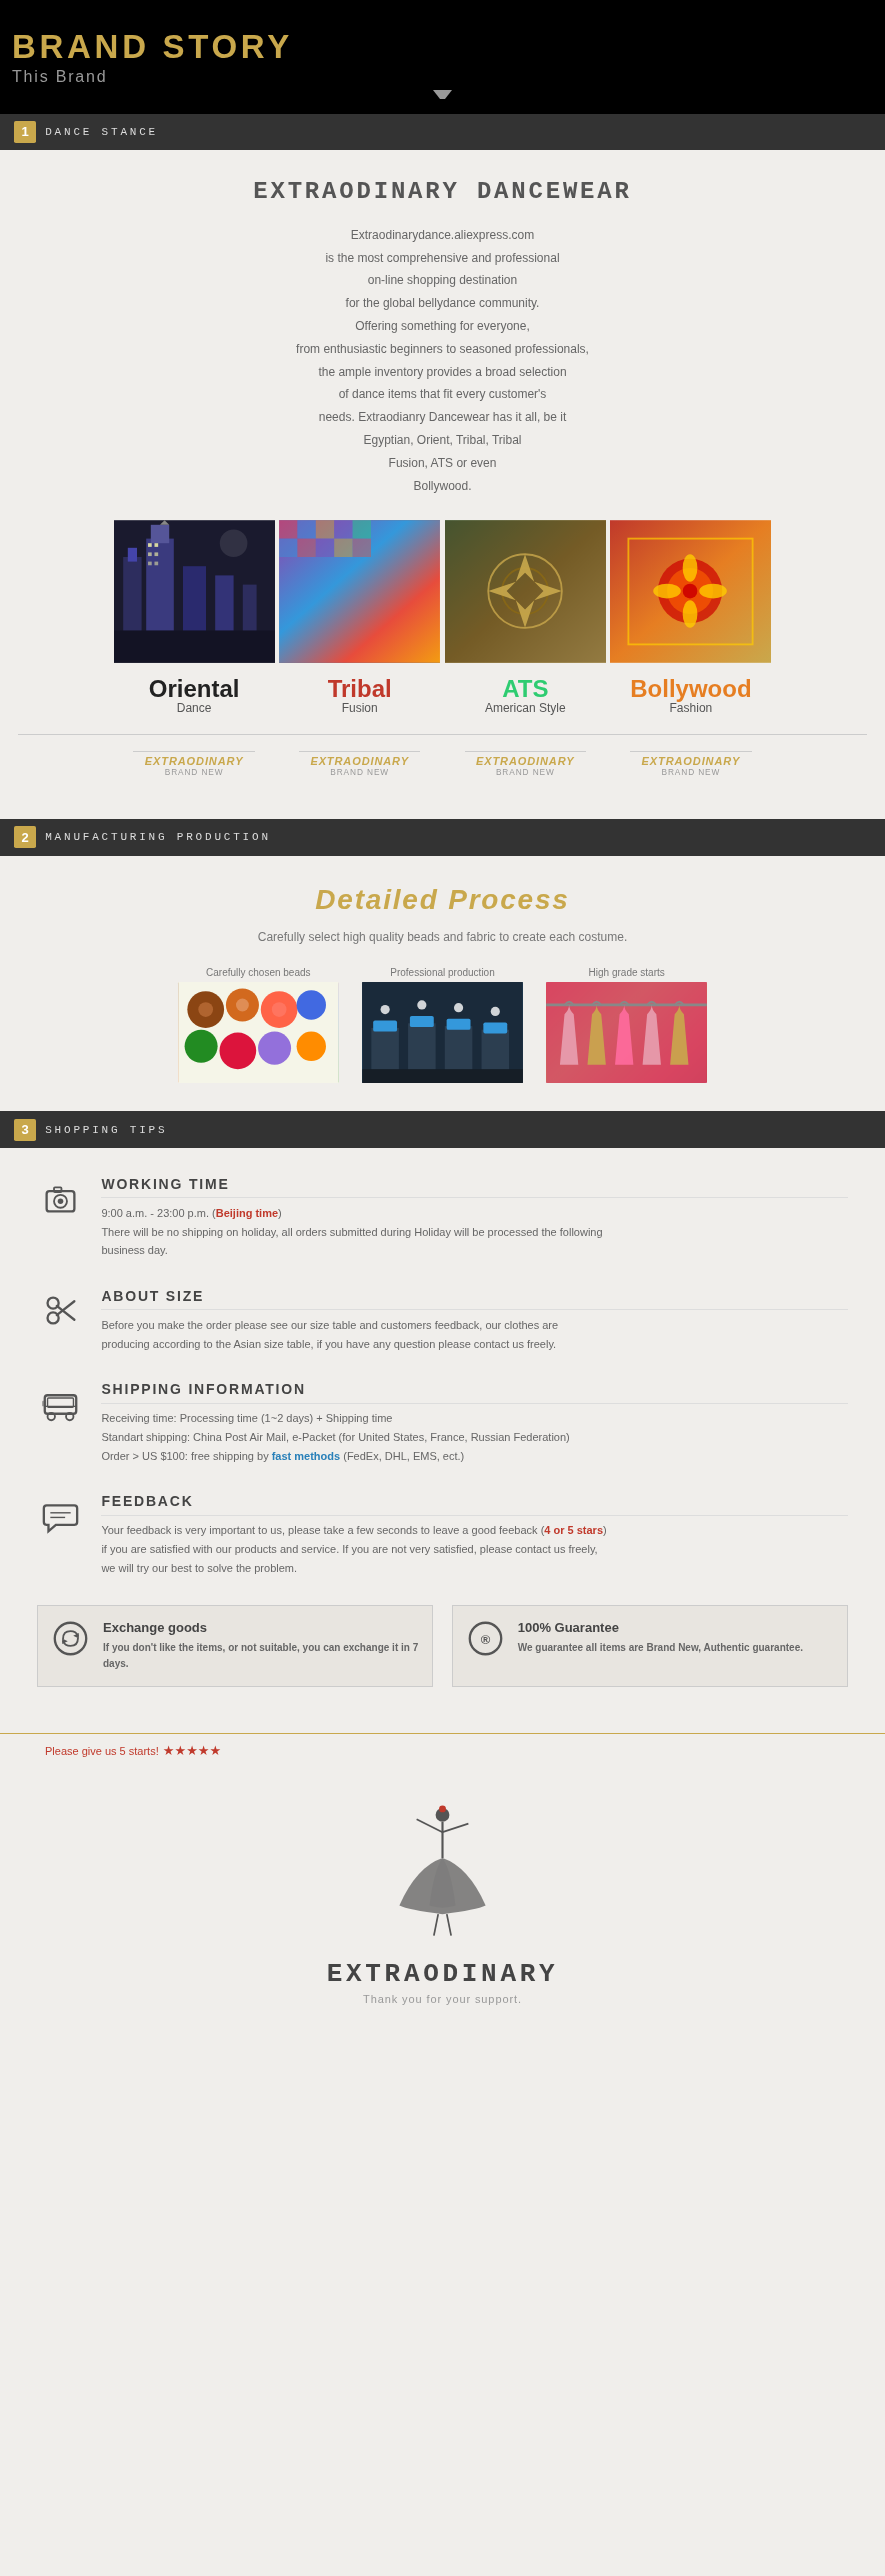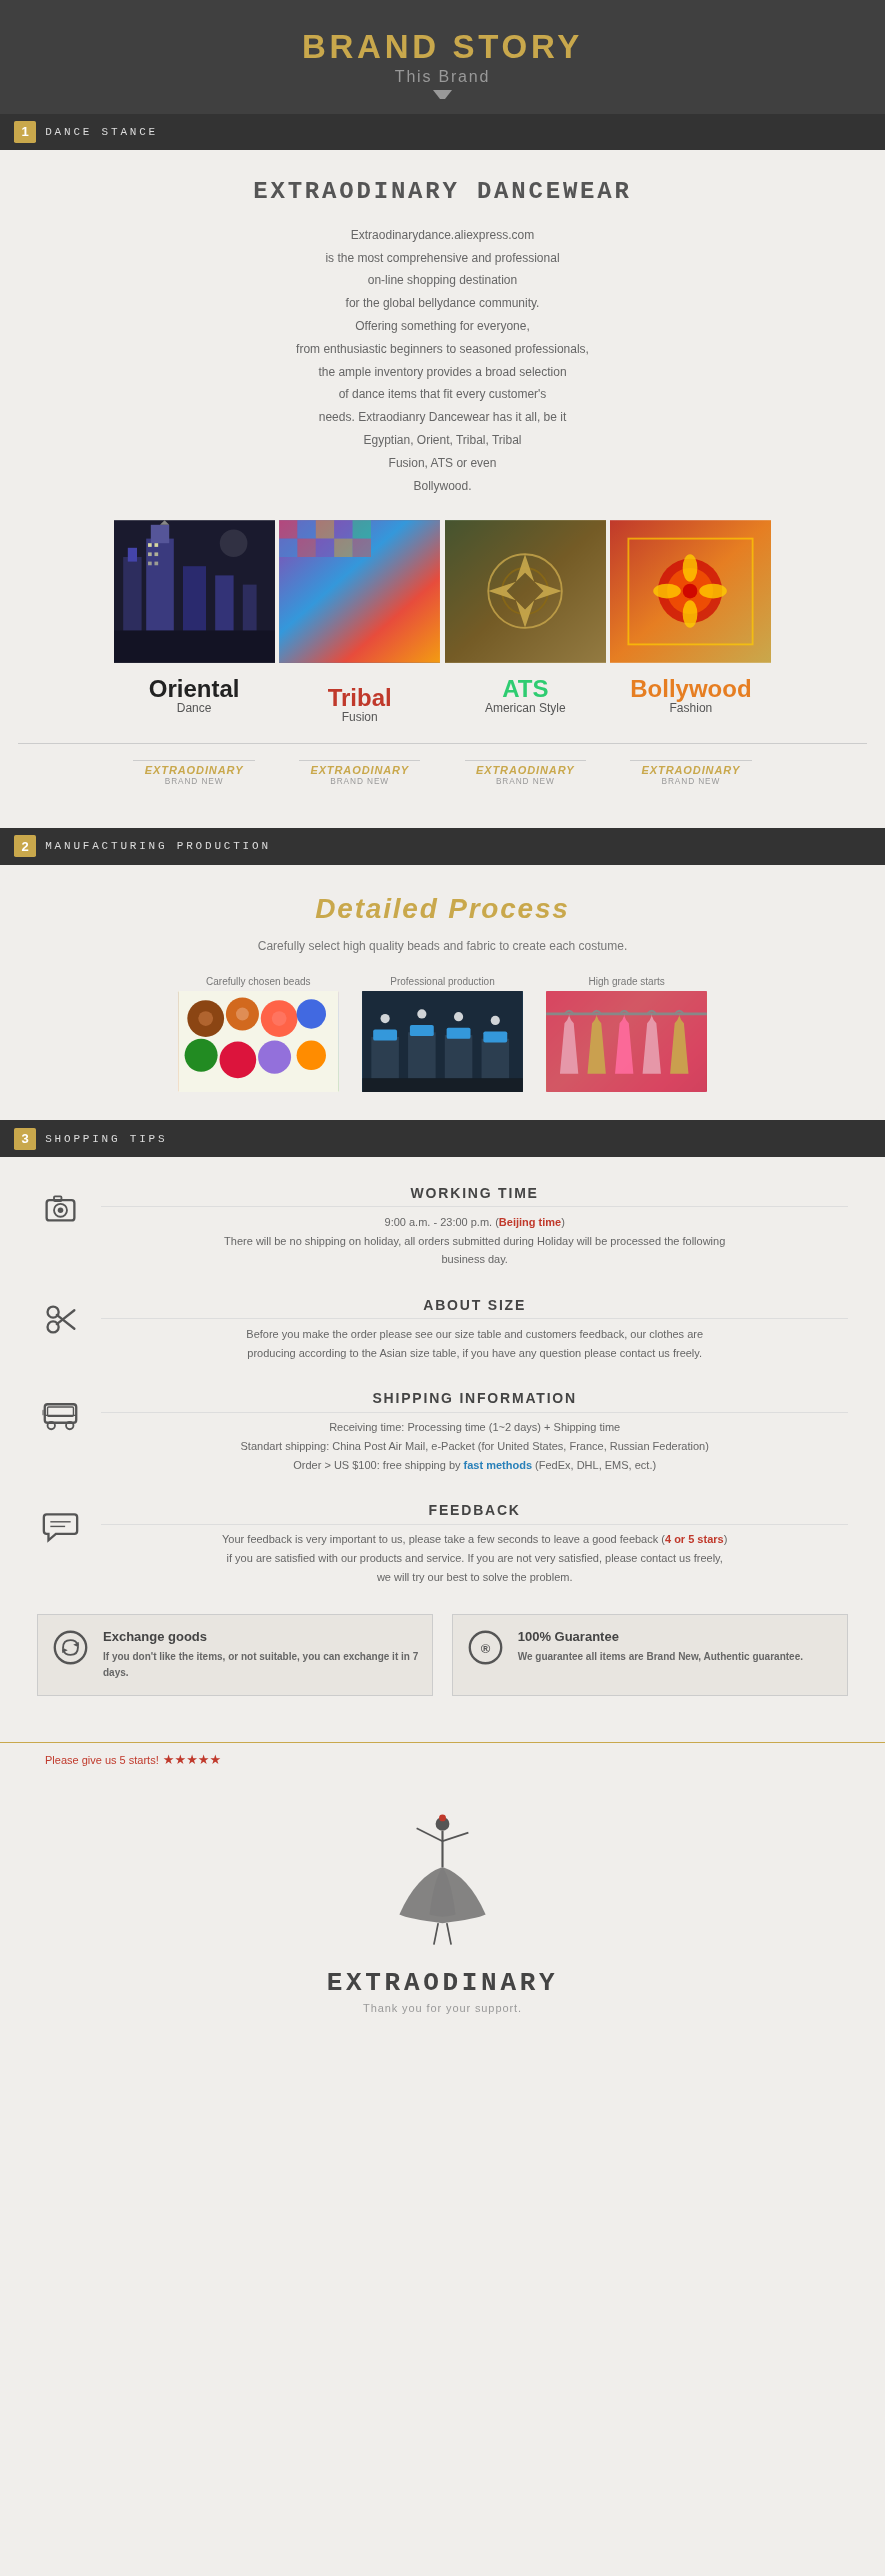--- a/index.html
+++ b/index.html
@@ -5,23 +5,23 @@
     * { margin: 0; padding: 0; box-sizing: border-box; }
     body {
       width: 885px;
       background-color: #f0eeeb;
       font-family: Arial, sans-serif;
       color: #333;
     }
 
     
     .header {
-      text-align: center;
-      padding: 28px 0 14px;
-      background: #404040;
+      text-align: left;
+      padding: 28px 12px 14px;
+      background: #000000;
     }
     .brand-title {
       font-size: 33px;
       font-weight: bold;
       letter-spacing: 3.7px;
       color: #555;
     }
     .brand-title span {
       color: #c9a84c;
     }
@@ -118,21 +118,21 @@
     .dance-label-main {
       font-size: 24px;
       font-weight: bold;
       line-height: 1;
     }
     .dance-label-sub {
       font-size: 12px;
       color: #555;
     }
     .label-black { color: #222; }
-    .label-red { color: #c0392b; margin-top: 9px; }
+    .label-red { color: #c0392b; }
     .label-green { color: #2ecc71; }
     .label-orange { color: #e67e22; }
 
     
     .brand-logos {
       display: flex;
       justify-content: center;
       gap: 4.6px;
       padding: 9.2px 0;
       border-top: 0.9px solid #ccc;
@@ -222,21 +222,20 @@
     
     .shopping-section {
       background: #f0eeeb;
       padding: 28px 37px;
     }
 
     .tip-item {
       display: flex;
       align-items: flex-start;
       margin-bottom: 28px;
-      text-align: center;
     }
     .tip-icon {
       width: 46px;
       height: 46px;
       margin-right: 18.4px;
       flex-shrink: 0;
       display: flex;
       align-items: center;
       justify-content: center;
       font-size: 22px;

